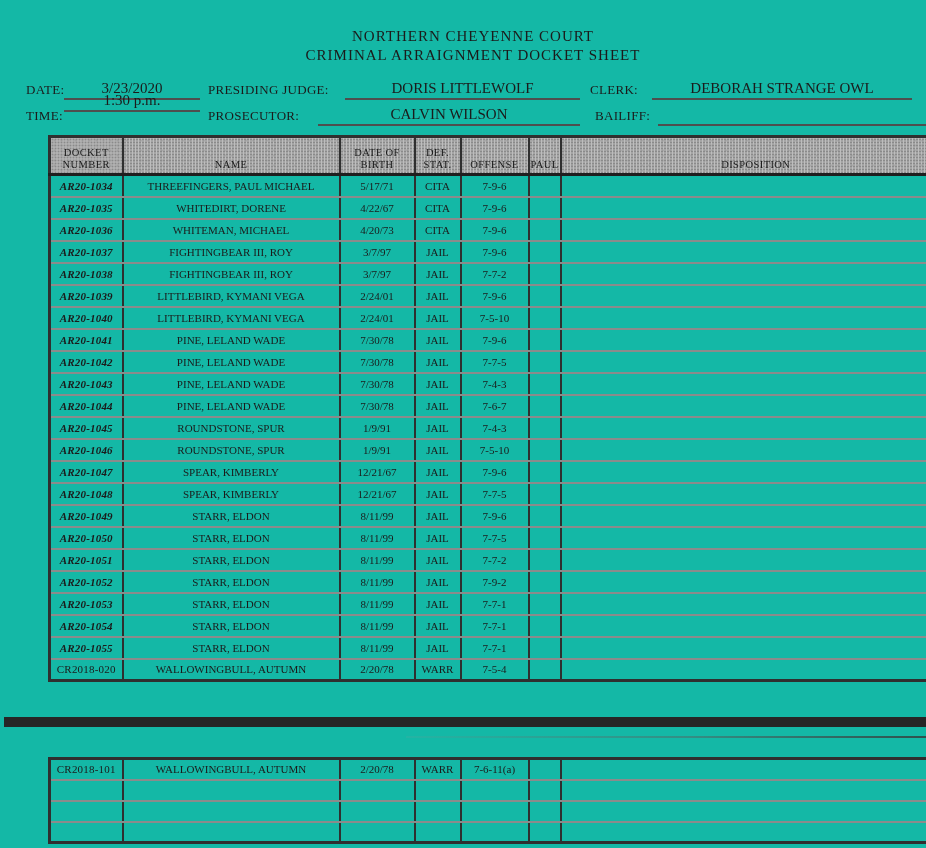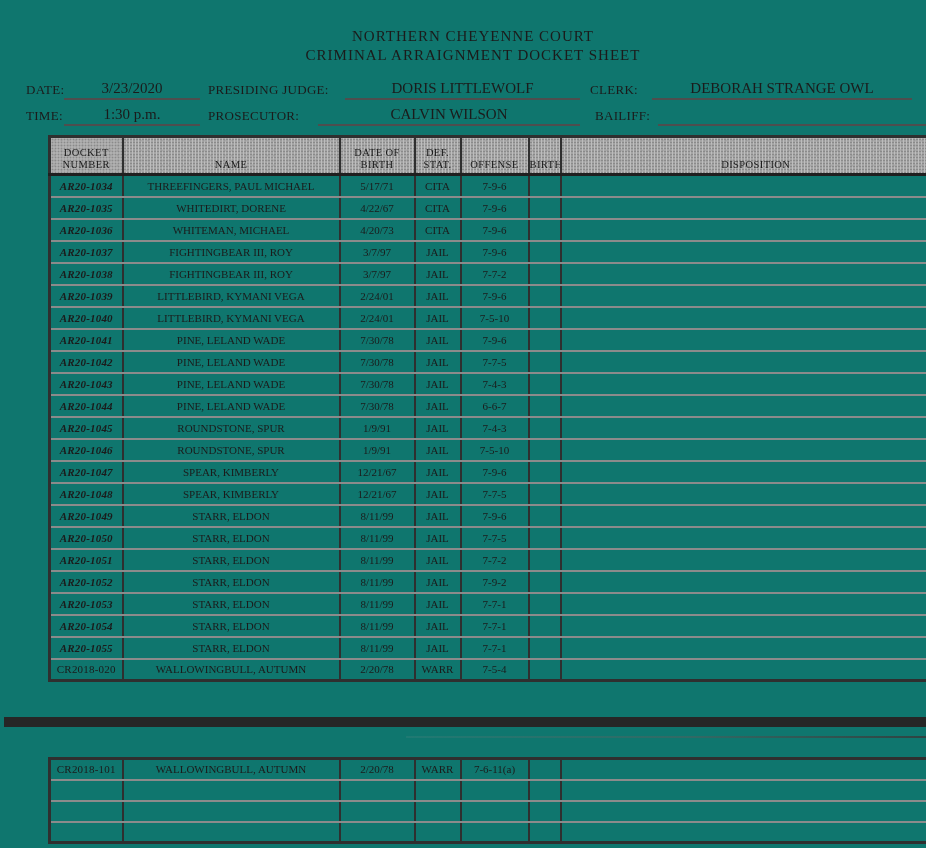--- a/index.html
+++ b/index.html
@@ -1,20 +1,20 @@
 <!DOCTYPE html>
 <html><head>
 <meta charset="utf-8">
 <style>
   html,body{margin:0;padding:0;}
   body{
     width:926px;height:848px;overflow:hidden;background:#ffffff;
     font-family:"Liberation Serif","DejaVu Serif",serif;color:#1b1b1b;
   }
-  .page{position:relative;width:926px;height:848px;background:#0f766e;}
+  .page{position:relative;width:926px;height:848px;background:#14b8a6;}
 
   
   .title-block{position:absolute;top:27px;left:0;width:926px;text-align:center;}
   .title-line{font-size:15px;letter-spacing:1px;line-height:19px;transform:translateX(10px);white-space:nowrap;}
 
   
   .lbl{position:absolute;font-size:13px;letter-spacing:.3px;white-space:nowrap;}
   .val{position:absolute;font-size:15px;text-align:center;height:17px;line-height:15px;
        border-bottom:2px solid #4e4e4e;white-space:nowrap;overflow:hidden;}
 
@@ -62,21 +62,21 @@
   </div>
 
   <span class="lbl" style="top:82px;left:26px">DATE:</span>
   <span class="val" style="top:81px;left:64px;width:136px">3/23/2020</span>
   <span class="lbl" style="top:82px;left:208px">PRESIDING JUDGE:</span>
   <span class="val" style="top:81px;left:345px;width:235px">DORIS LITTLEWOLF</span>
   <span class="lbl" style="top:82px;left:590px">CLERK:</span>
   <span class="val" style="top:81px;left:652px;width:260px">DEBORAH STRANGE OWL</span>
 
   <span class="lbl" style="top:108px;left:26px">TIME:</span>
-  <span class="val" style="top:107px;left:64px;width:136px">1:30 p.m.</span>
+  <span class="val" style="top:93px;left:64px;width:136px">1:30 p.m.</span>
   <span class="lbl" style="top:108px;left:208px">PROSECUTOR:</span>
   <span class="val" style="top:107px;left:318px;width:262px">CALVIN WILSON</span>
   <span class="lbl" style="top:108px;left:595px">BAILIFF:</span>
   <span class="val" style="top:107px;left:658px;width:268px"></span>
 
   <table class="docket" style="top:135px">
     <colgroup>
       <col style="width:73px">
         <col style="width:217px">
         <col style="width:75px">
@@ -85,21 +85,21 @@
         <col style="width:32px">
         <col style="width:391px">
     </colgroup>
     <thead>
       <tr>
         <th>DOCKET NUMBER</th>
         <th>NAME</th>
         <th>DATE OF BIRTH</th>
         <th>DEF. STAT.</th>
         <th>OFFENSE</th>
-        <th>BIRTH</th>
+        <th>PAUL</th>
         <th>DISPOSITION</th>
       </tr>
     </thead>
     <tbody id="tbody1">
         <tr>
       <td class="c-docket b">AR20-1034</td>
       <td class="c-name">THREEFINGERS, PAUL MICHAEL</td>
       <td class="c-dob">5/17/71</td>
       <td class="c-stat">CITA</td>
       <td class="c-offense">7-9-6</td>
@@ -185,21 +185,21 @@
       <td class="c-stat">JAIL</td>
       <td class="c-offense">7-4-3</td>
       <td class="c-plea"></td>
       <td class="c-disposition"></td>
     </tr>
         <tr>
       <td class="c-docket b">AR20-1044</td>
       <td class="c-name">PINE, LELAND WADE</td>
       <td class="c-dob">7/30/78</td>
       <td class="c-stat">JAIL</td>
-      <td class="c-offense">6-6-7</td>
+      <td class="c-offense">7-6-7</td>
       <td class="c-plea"></td>
       <td class="c-disposition"></td>
     </tr>
         <tr>
       <td class="c-docket b">AR20-1045</td>
       <td class="c-name">ROUNDSTONE, SPUR</td>
       <td class="c-dob">1/9/91</td>
       <td class="c-stat">JAIL</td>
       <td class="c-offense">7-4-3</td>
       <td class="c-plea"></td>

